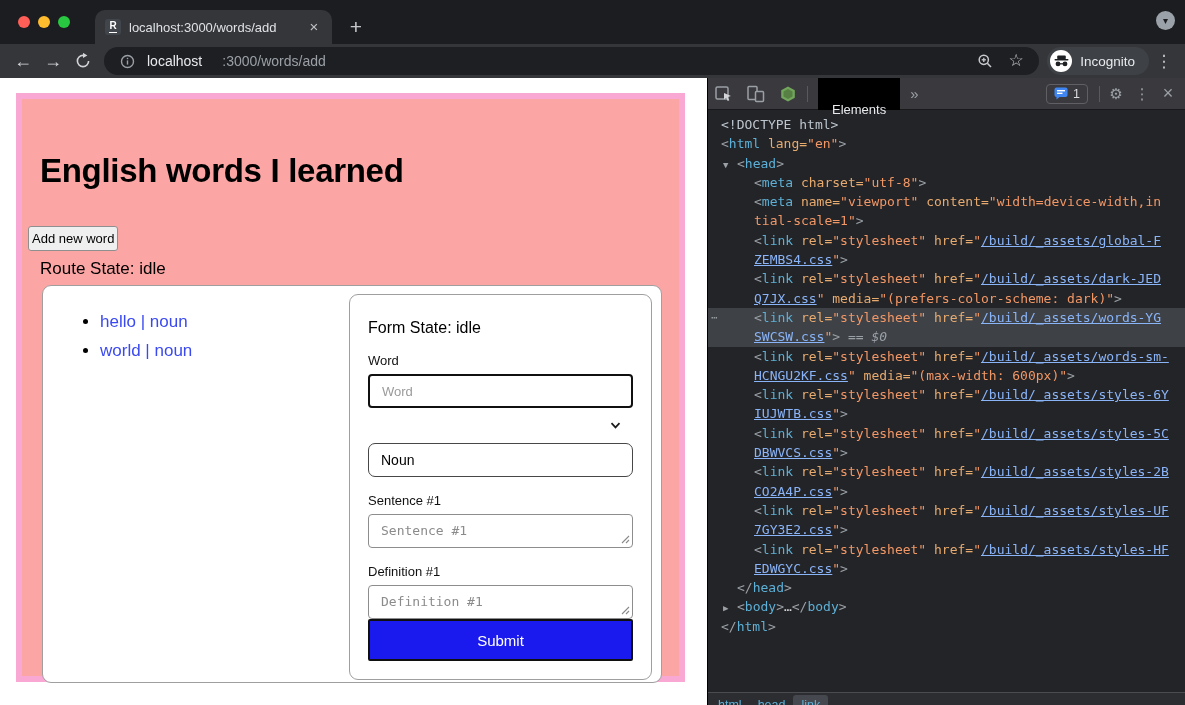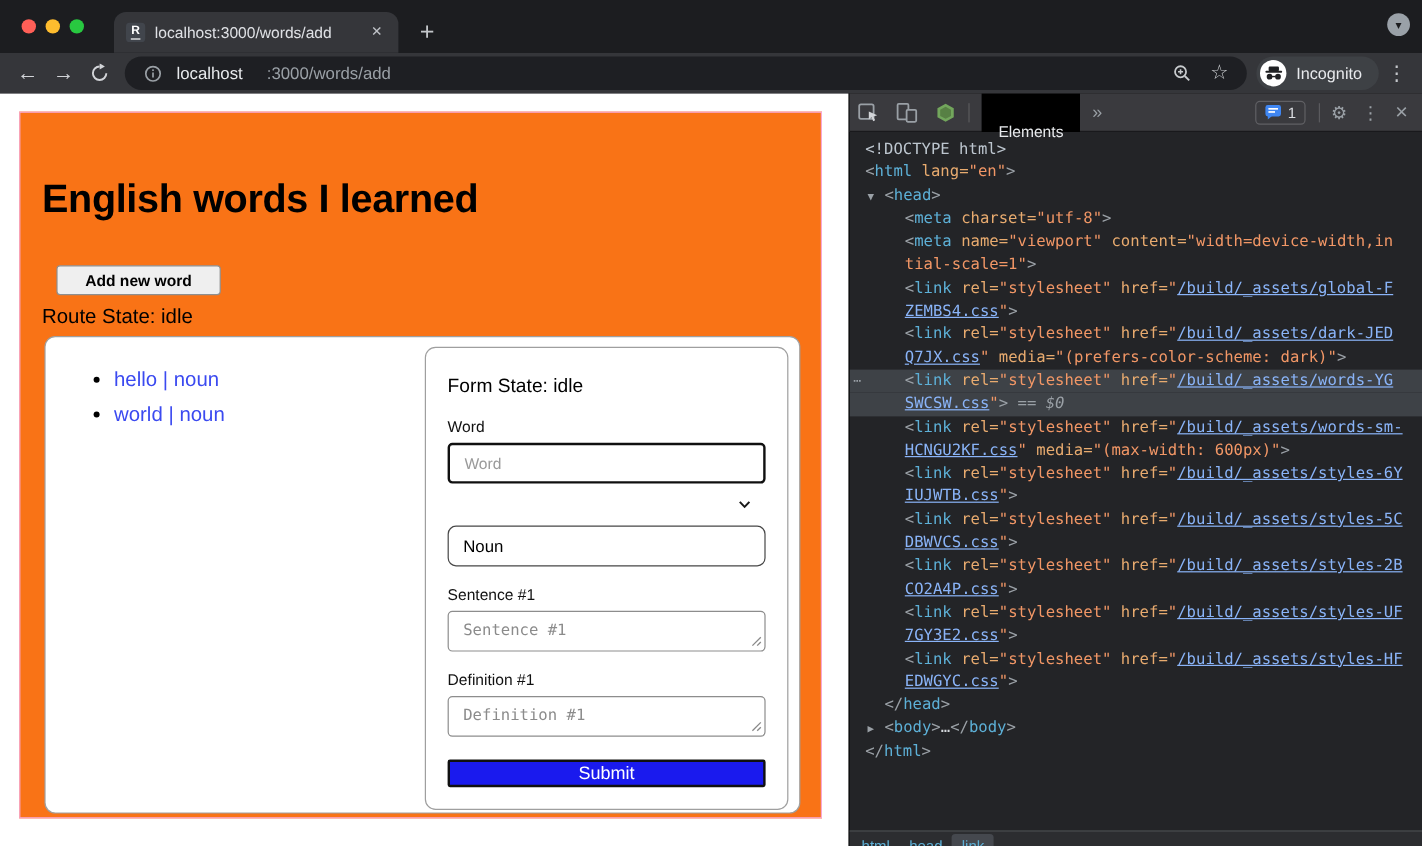--- a/index.html
+++ b/index.html
@@ -34,45 +34,45 @@
   .pillicon { display:flex; align-items:center; justify-content:center; width:22px; }
   .star { color:#c7cacd; font-size:17px; line-height:16px; }
   .incog { height:28px; border-radius:14px; background:#3e4145; display:flex; align-items:center; gap:8px; padding:0 14px 0 3px; }
   .incog-circle { width:22px; height:22px; border-radius:50%; background:#fff; display:flex; align-items:center; justify-content:center; }
   .incog-label { color:#e8eaed; font-size:13.5px; }
   .menu-dots { color:#c3c6ca; font-size:17px; width:22px; text-align:center; }
   
   .content { display:flex; height:627px; }
   .viewport { width:707px; background:#fff; position:relative; }
   
-  .page-box { position:absolute; left:16px; top:15px; width:669px; height:589px; border:1px solid #f9a8d4; background:#f97316; }
+  .page-box { position:absolute; left:16px; top:15px; width:669px; height:589px; border:6px solid #f9a8d4; background:#fca5a5; }
   .page-h1 { font-size:33px; font-weight:bold; color:#000; margin:53px 0 0 18px; letter-spacing:-0.3px; }
-  .add-btn { display:block; margin:36px 0 0 30px; font-size:13px; font-family:"Liberation Sans",sans-serif;
-             background:#efefef; border:1px solid #8f8f8f; border-radius:3px; padding:4px 23px; color:#000;font-weight:bold; }
+  .add-btn { display:block; margin:36px 0 0 6px; font-size:13px; font-family:"Liberation Sans",sans-serif;
+             background:#efefef; border:1px solid #8f8f8f; border-radius:3px; padding:4px 3px; color:#000; }
   .route-state { font-size:17px; color:#000; margin:8px 0 0 18px; }
   .panel { position:relative; margin:6px 17px 0 20px; height:398px; border:1px solid #9f9f9f; border-radius:9px; background:#fff; }
   .word-list { margin:26px 0 0 0; padding-left:57px; }
   .word-list li { margin-bottom:9px; font-size:17px; color:#000; }
   .word-list a { color:#3b4af0; text-decoration:none; }
   .form-card { position:absolute; top:8px; right:9px; width:303px; border:1px solid #9f9f9f; border-radius:9px; background:#fff; padding:18px; }
   .form-state { font-size:16px; font-weight:normal; margin:6px 0 0 0; color:#000; }
   .f-label { display:block; font-size:13px; color:#111; margin:16px 0 6px 0; }
   .f-input { width:100%; height:34px; border:2px solid #101010; border-radius:4px; padding:0 12px;
              font-size:13px; font-family:"Liberation Sans",sans-serif; color:#111; }
   .f-input::placeholder { color:#9a9a9a; }
   .selwrap { position:relative; }
   .f-select { width:100%; height:34px; border:1px solid #474747; border-radius:7px; padding:0 12px; background:#fff;
               font-size:14px; font-family:"Liberation Sans",sans-serif; color:#000; appearance:none;margin-top:35px; -webkit-appearance:none; }
   .selwrap .chev { position:absolute; right:12px; top:14px; pointer-events:none; }
   .tawrap { position:relative; }
   .f-textarea { display:block; width:100%; height:34px; border:1px solid #8d8d8d; border-radius:4px; padding:8px 12px;
                 font-size:13px; font-family:"DejaVu Sans Mono",monospace; color:#111; resize:none; overflow:hidden; }
   .f-textarea::placeholder { color:#8b8b8b; }
   .grip { position:absolute; right:3px; bottom:4px; pointer-events:none; }
-  .submit-btn { width:100%; height:23px; margin-top:19px; background:#1a1aee; color:#fff; border:2px solid #101010;
+  .submit-btn { width:100%; height:42px; background:#1a1aee; color:#fff; border:2px solid #101010;
                 border-radius:2px; font-size:15px; font-family:"Liberation Sans",sans-serif; }
   
   .devtools { width:478px; background:#232427; border-left:1px solid #000; display:flex; flex-direction:column; }
   .dt-toolbar { flex:0 0 32px; height:32px; background:#3a3a3e; border-bottom:1px solid #19191c;
                 display:flex; align-items:center; }
   .dt-iconbtn { width:32px; height:32px; display:flex; align-items:center; justify-content:center; }
   .dt-sep { width:1px; height:16px; background:#5a5a5e; margin:0 3px; }
   .dt-tab { height:32px; line-height:32px; padding:16px 14px; background:#000; color:#e8eaed; font-size:13px; margin-left:7px; }
   .dt-more { color:#9aa0a6; font-size:15px; padding:0 10px; }
   .dt-right { margin-left:auto; display:flex; align-items:center; padding-right:4px; }

